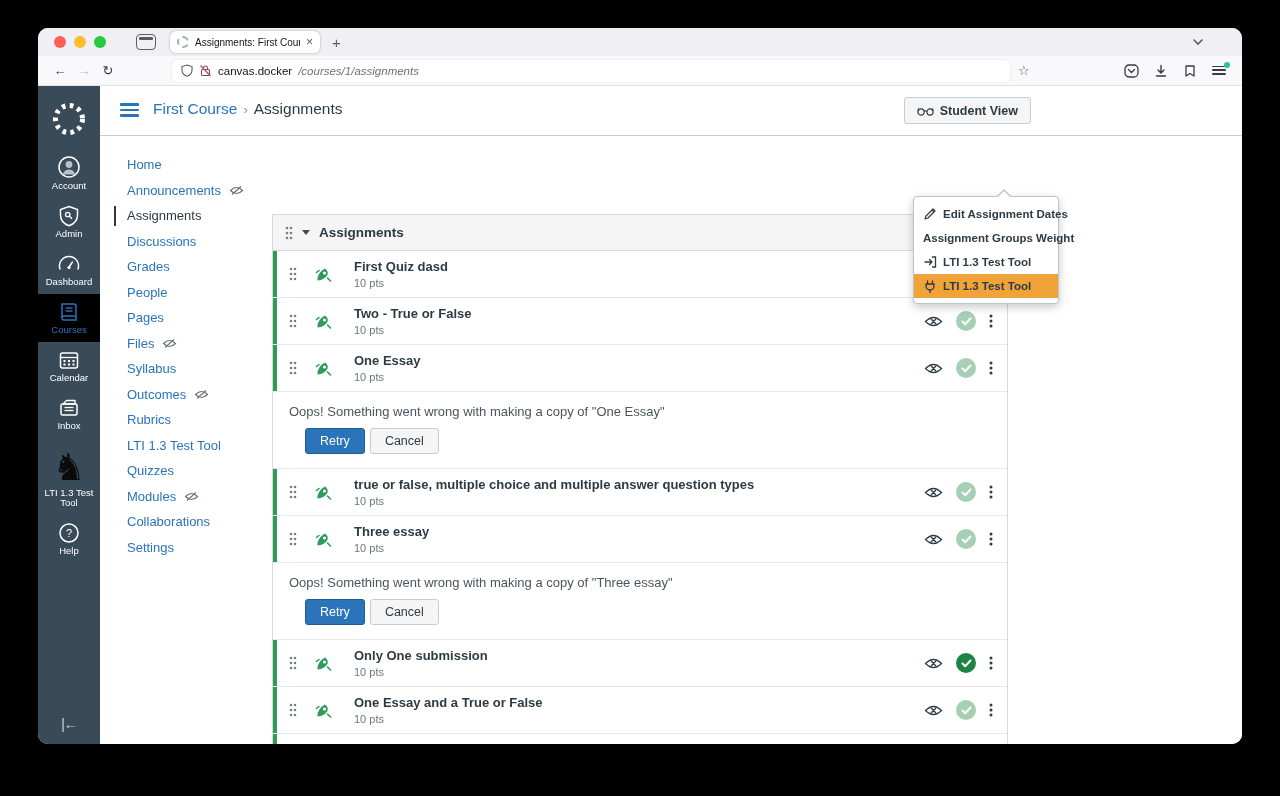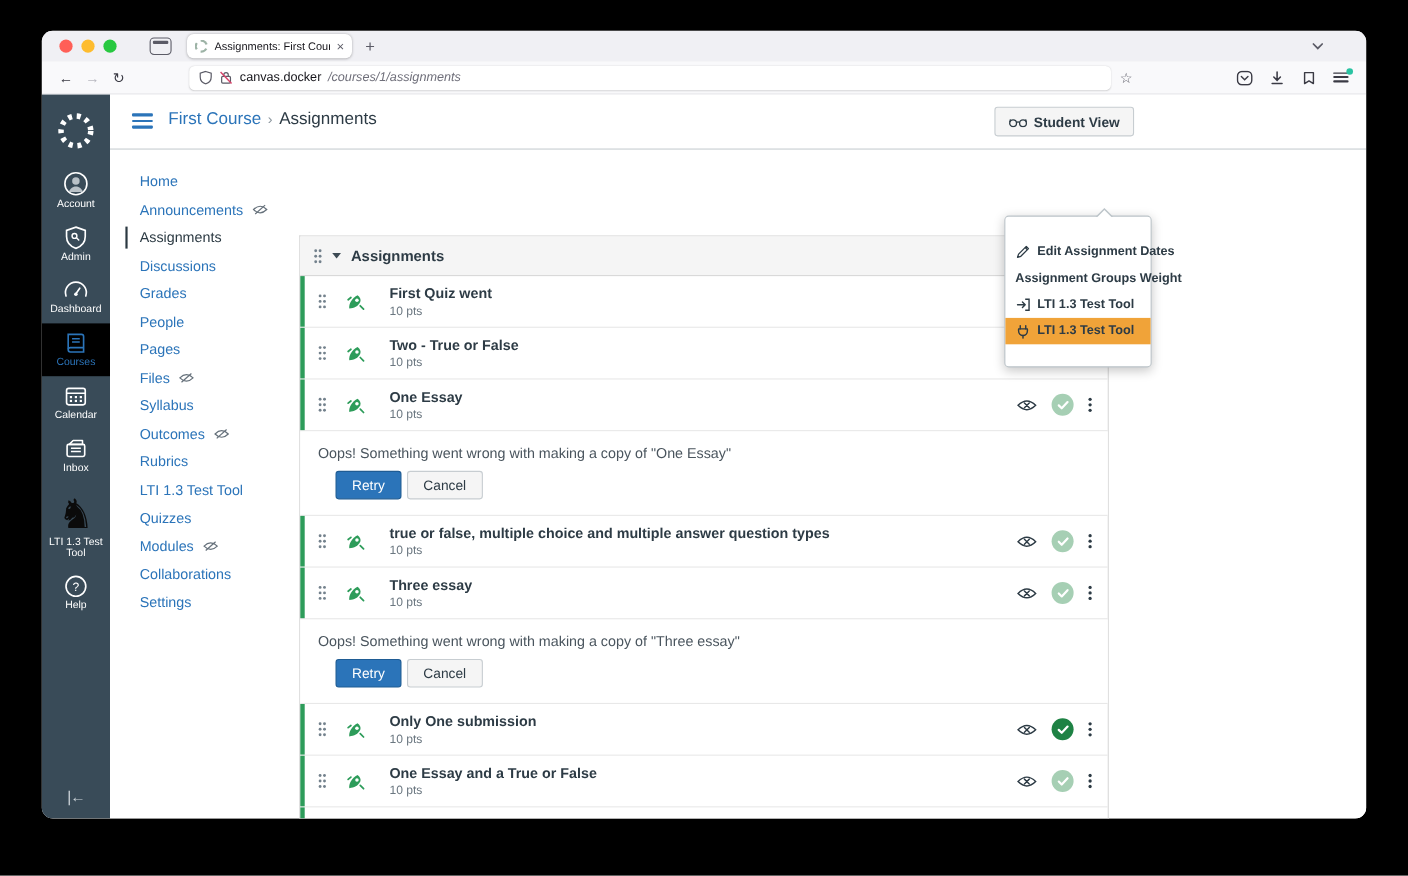--- a/index.html
+++ b/index.html
@@ -91,22 +91,22 @@
   .row-icons { margin-left:auto; display:flex; align-items:center; gap:13px; padding-right:2px; }
   .pub-check { width:20px; height:20px; border-radius:50%; background:var(--green-light,#A6CFB4); display:flex; align-items:center; justify-content:center; }
   .check-dark .pub-check { background:var(--green-dark,#1E8244); }
   .error-panel { border-bottom:1px solid #e8e8e8; padding:12px 16px 14px; background:#fff; }
   .error-msg { font-size:13px; color:#4a555e; }
   .error-actions { margin-top:9px; display:flex; gap:5px;padding-left:16px; }
   .btn-sm { height:26px; padding:0 14px; border-radius:3px; font-size:12.5px; display:inline-flex; align-items:center; border:1px solid #c7cdd1; background:#f5f5f5; color:var(--text,#2D3B45); }
   .btn-sm.blue { background:var(--brand-blue,#2B74B9); border-color:#1f5c94; color:#fff; }
 
   
-  .dropdown { position:absolute; left:813px; top:110px; width:134px; background:#fff; border:1px solid #bcc4c9;
-    border-radius:4px; box-shadow:0 3px 10px rgba(0,0,0,.22); z-index:50; padding:20px 0; }
+  .dropdown { position:absolute; left:813px; top:110px; width:146px; background:#fff; border:1px solid #bcc4c9;
+    border-radius:4px; box-shadow:0 3px 10px rgba(0,0,0,.22); z-index:50; padding:5px 0; }
   .dropdown::before { content:""; position:absolute; left:82px; top:-8px; border:8px solid transparent; border-top:none; border-bottom:8px solid #bcc4c9; }
   .dropdown::after { content:""; position:absolute; left:83px; top:-6.5px; border:7px solid transparent; border-top:none; border-bottom:7px solid #fff; }
   .menu-item { height:24px; display:flex; align-items:center; gap:6px; padding:0 9px; font-size:11.5px; font-weight:700; color:var(--text,#2D3B45); white-space:nowrap; }
   .menu-item.highlight { background:var(--menu-highlight,#F0A339); }
   .mi-icon { width:14px; flex:none; display:flex; justify-content:center; }
 
   svg { display:block; }
 </style>
 </head>
 <body>
@@ -379,21 +379,21 @@
                   <circle cx="2" cy="12" r="1.3"></circle>
                   <circle cx="6" cy="12" r="1.3"></circle>
                 </g>
               </svg>
               <svg width="17" height="17" viewBox="0 0 17 17" style="margin-left:8px;">
                 <path d="M2.5 14.5 C2 10.5 4.5 5.5 10 2.5 C12 4 13.5 6 12.5 8.5 C10.5 12.5 7 14 2.5 14.5 Z" fill="#2D9C5A"></path>
                 <circle cx="9.5" cy="7" r="1.6" fill="#fff"></circle>
                 <path d="M12.5 12 L15.5 15 M1.5 6.5 L4 4.5" stroke="#2D9C5A" stroke-width="1.6" stroke-linecap="round"></path>
               </svg>
               <div class="row-text">
-                <div class="row-title">First Quiz went</div>
+                <div class="row-title">First Quiz dasd</div>
                 <div class="row-pts">10 pts</div>
               </div>
               <div class="row-icons">
                 <svg width="19" height="13" viewBox="0 0 19 13">
                   <path d="M1.5 6.5 Q9.5 -1.5 17.5 6.5 Q9.5 14.5 1.5 6.5 Z" fill="none" stroke="#2D3B45" stroke-width="1.3"></path>
                   <path d="M7.3 4.3 L11.7 8.7 M11.7 4.3 L7.3 8.7" stroke="#2D3B45" stroke-width="1.3" stroke-linecap="round"></path>
                 </svg>
                 <span class="pub-check">
                   <svg width="11" height="9" viewBox="0 0 11 9">
                     <path d="M1.5 4.5 L4.2 7.2 L9.5 1.5" fill="none" stroke="#fff" stroke-width="2" stroke-linecap="round" stroke-linejoin="round"></path>

